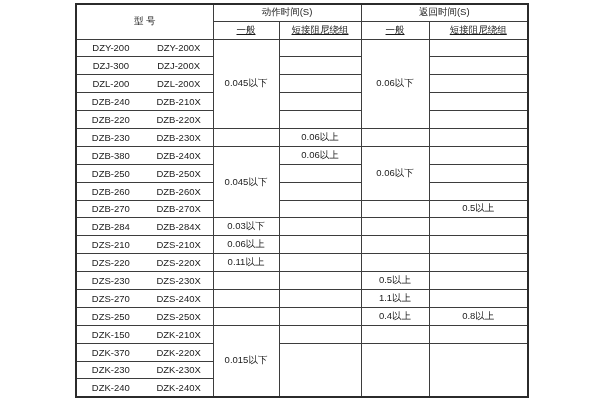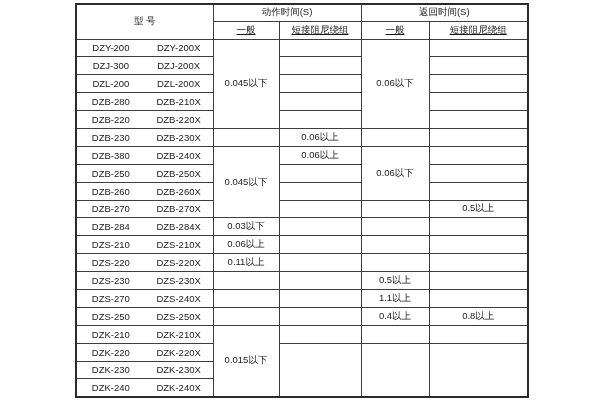--- a/index.html
+++ b/index.html
@@ -83,21 +83,21 @@
             <span>DZL-200X</span>
           </div>
         </td>
       <td></td>
       <td></td>
     </tr>
 
     <tr class="drow">
       <td class="model-cell">
           <div class="model-wrap">
-            <span>DZB-280</span>
+            <span>DZB-240</span>
             <span>DZB-210X</span>
           </div>
         </td>
       <td></td>
       <td></td>
     </tr>
 
     <tr class="drow">
       <td class="model-cell">
           <div class="model-wrap">
@@ -243,34 +243,34 @@
         </td>
       <td></td>
       <td></td>
       <td>0.4以上</td>
       <td>0.8以上</td>
     </tr>
 
     <tr class="drow">
       <td class="model-cell">
           <div class="model-wrap">
-            <span>DZK-210</span>
+            <span>DZK-150</span>
             <span>DZK-210X</span>
           </div>
         </td>
       <td rowspan="4">0.015以下</td>
       <td></td>
       <td></td>
       <td></td>
     </tr>
 
     <tr class="drow">
       <td class="model-cell">
           <div class="model-wrap">
-            <span>DZK-220</span>
+            <span>DZK-370</span>
             <span>DZK-220X</span>
           </div>
         </td>
       <td rowspan="3"></td>
       <td rowspan="3"></td>
       <td rowspan="3"></td>
     </tr>
 
     <tr class="drow">
       <td class="model-cell">

